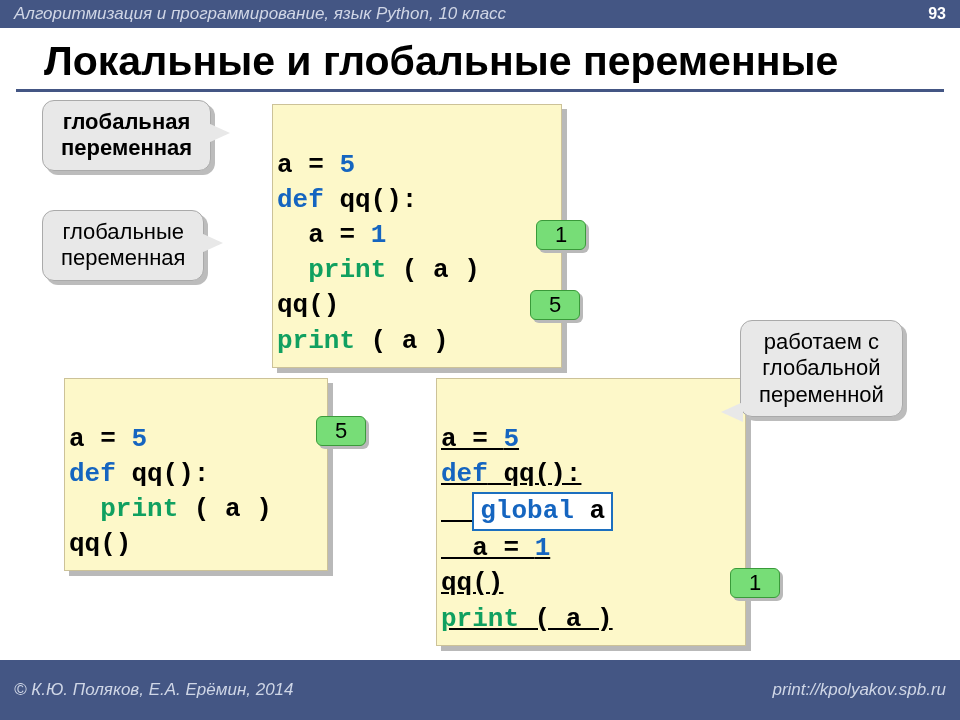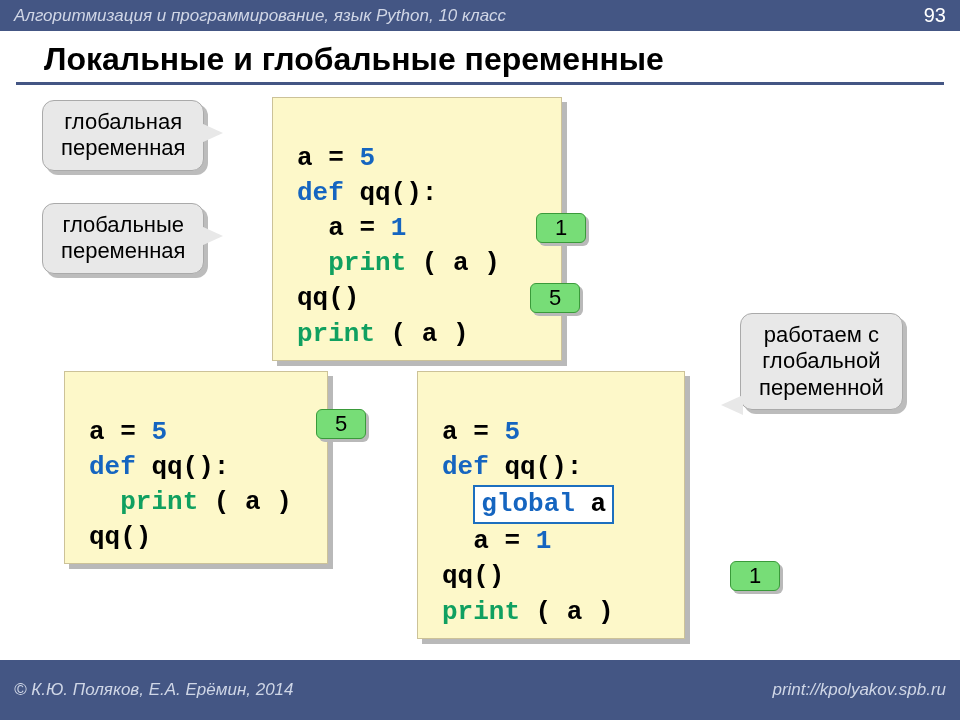--- a/index.html
+++ b/index.html
@@ -17,40 +17,40 @@
     font-style: italic;
     font-size: 17px;
     padding: 4px 14px;
     display: flex;
     justify-content: space-between;
     align-items: center;
   }
   .topbar .pagenum {
     color: #fff;
     font-style: normal;
-    font-weight: normal;
-    font-size: 20px;
+    font-weight: bold;
+    font-size: 16px;
   }
   .title {
-    font-size: 32px;
+    font-size: 41px;
     font-weight: bold;
     padding: 10px 28px 4px;
     border-bottom: 3px solid #445684;
     margin: 0 16px 6px 16px;
   }
   .slide {
     position: relative;
     height: 605px;
   }
   .codebox {
     position: absolute;
     background: #fdf8c9;
     border: 1px solid #ccc298;
     box-shadow: 5px 5px 0 #b9b9b9;
-    padding: 8px 24px;
+    padding: 8px 4px;
     font-family: "Courier New", monospace;
     font-weight: bold;
     font-size: 26px;
     line-height: 1.35;
     white-space: pre;
   }
   .kw { color: #1565c0; }
   .fn { color: #10a060; }
   .num { color: #1565c0; }
   .callout {
@@ -121,42 +121,42 @@
 <div class="slide">
 
   <div class="codebox" style="left:272px; top:6px; width:290px;">
 <span>a = </span><span class="num">5</span>
 <span class="kw">def</span><span> qq():</span>
 <span>  a = </span><span class="num">1</span>
 <span>  </span><span class="fn">print</span><span> ( a )</span>
 <span>qq()</span>
 <span class="fn">print</span><span> ( a )</span></div>
 
-  <div class="callout" style="left:42px; top:9px;"><span style="white-space:pre;">глобальная
+  <div class="callout" style="left:42px; top:2px;font-weight:bold;"><span style="white-space:pre;">глобальная
 переменная</span>
     <div class="tail tail-right" style="right:-20px; top:22px;"></div>
   </div>
 
   <div class="callout" style="left:42px; top:112px;"><span style="white-space:pre;">глобальные
 переменная</span>
     <div class="tail tail-right" style="right:-20px; top:22px;"></div>
   </div>
 
   <div class="badge" style="left:536px; top:122px;">1</div>
   <div class="badge" style="left:530px; top:192px;">5</div>
 
   <div class="codebox" style="left:64px; top:280px; width:264px;">
 <span>a = </span><span class="num">5</span>
 <span class="kw">def</span><span> qq():</span>
 <span>  </span><span class="fn">print</span><span> ( a )</span>
 <span>qq()</span></div>
 
   <div class="badge" style="left:316px; top:318px;">5</div>
 
-  <div class="codebox" style="left:417px; top:280px; width:268px;">
+  <div class="codebox" style="left:436px; top:280px; width:310px;text-decoration:underline;">
 <span>a = </span><span class="num">5</span>
 <span class="kw">def</span><span> qq():</span>
   <span class="global-box"><span class="kw">global</span><span> a</span></span>
 <span>  a = </span><span class="num">1</span>
 <span>qq()</span>
 <span class="fn">print</span><span> ( a )</span></div>
 
   <div class="badge" style="left:730px; top:470px;">1</div>
 
   <div class="callout" style="left:740px; top:222px;"><span style="white-space:pre;">работаем с

